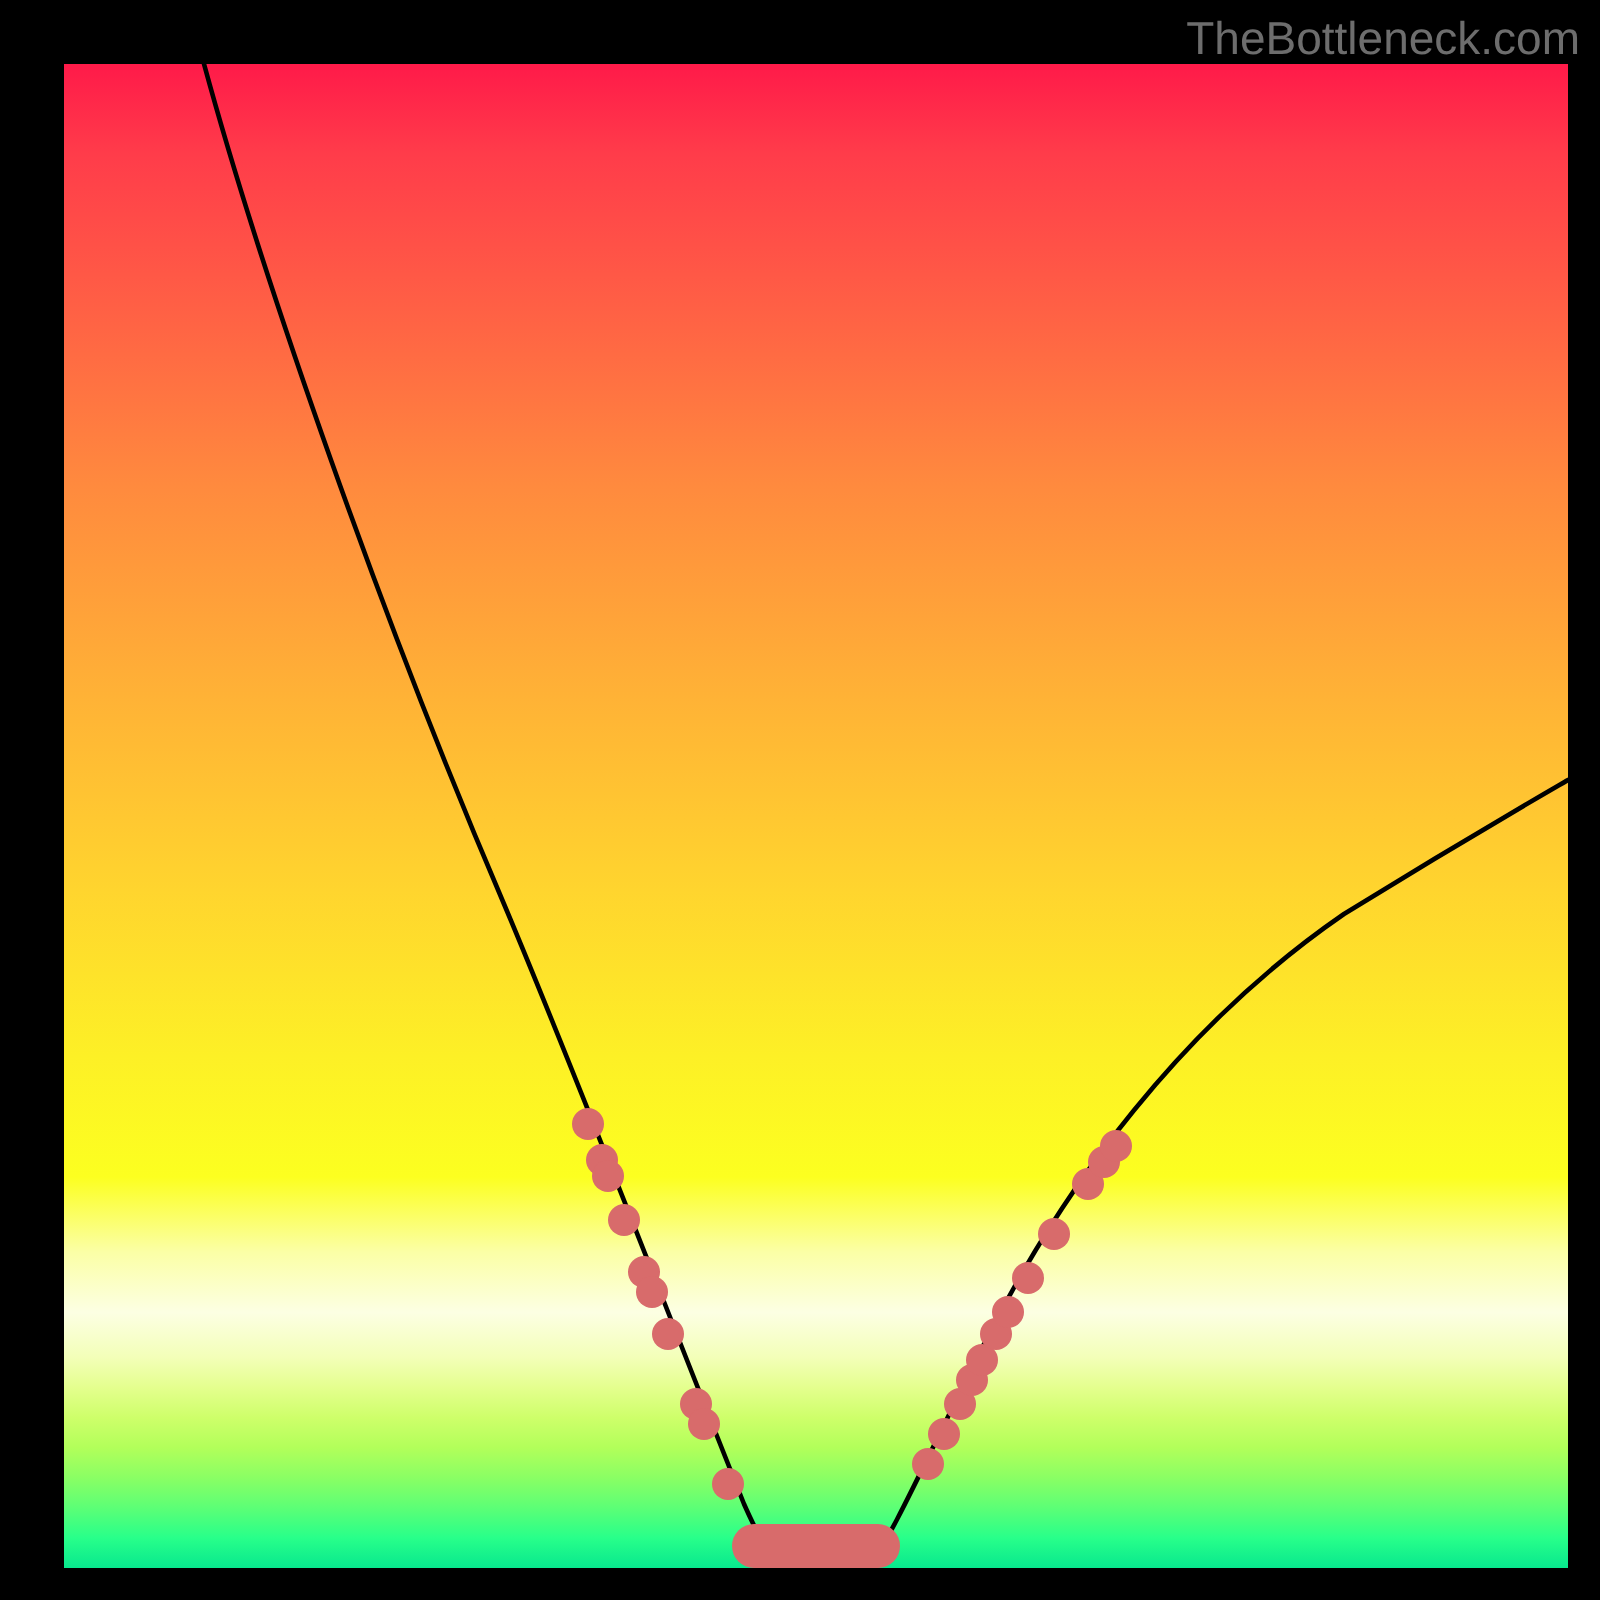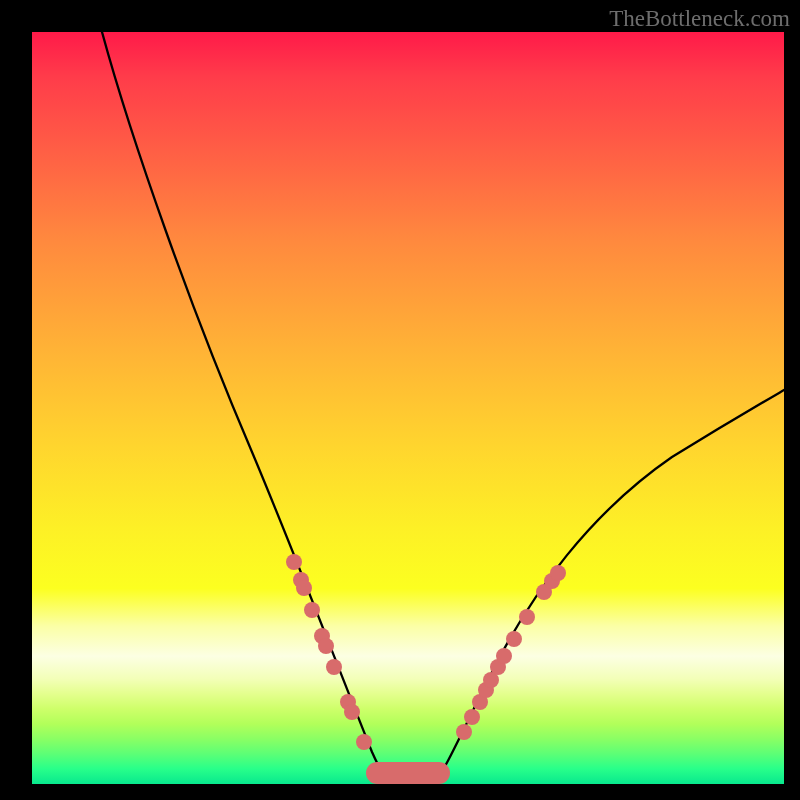--- a/index.html
+++ b/index.html
@@ -16,21 +16,21 @@
     width: 800px;
     height: 800px;
     background: #000;
   }
   .watermark {
     position: absolute;
     top: 6px;
     right: 10px;
     color: #6d6d6d;
     font-size: 23px;
-    font-family: Liberation Serif, serif;
+    font-family: Liberation Sans, sans-serif;
     letter-spacing: 0px;
     z-index: 10;
   }
   .plot-area {
     position: absolute;
     left: 32px;
     top: 32px;
     width: 752px;
     height: 752px;
     overflow: hidden;

